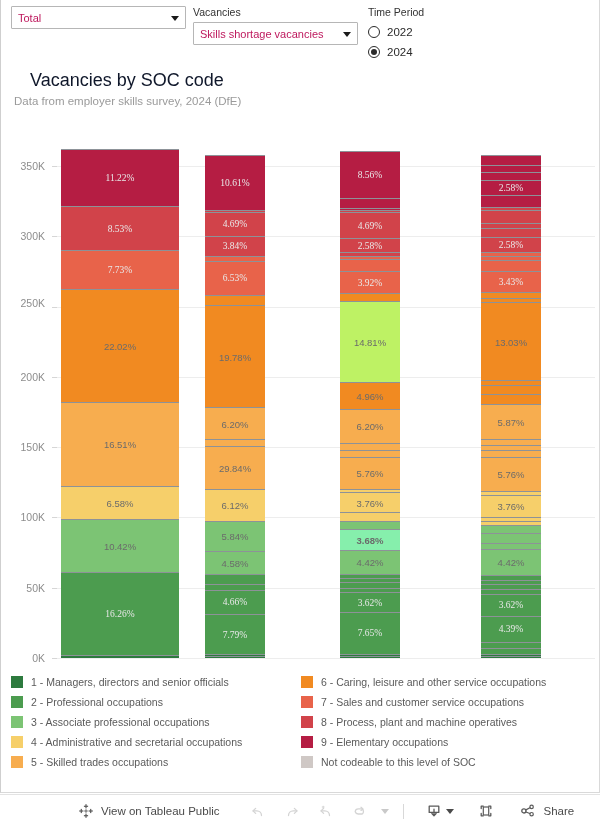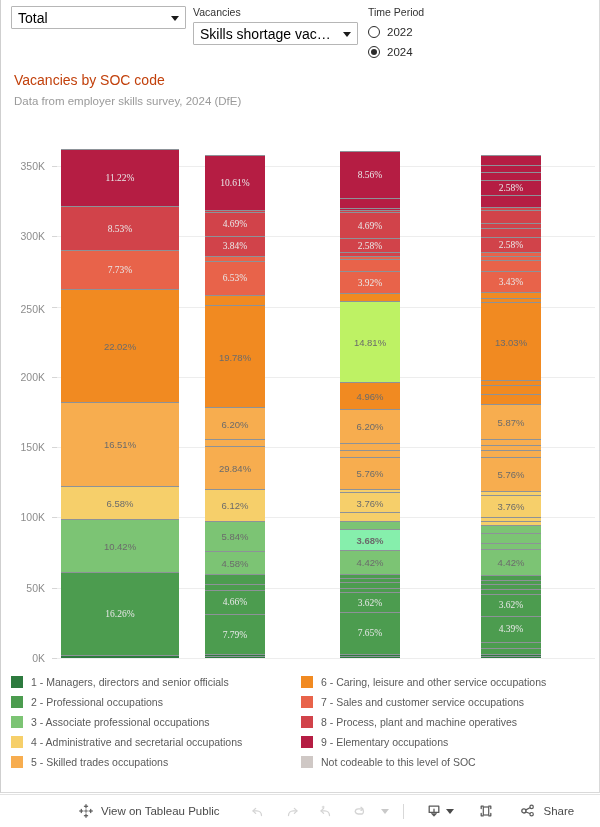--- a/index.html
+++ b/index.html
@@ -24,21 +24,21 @@
   .filter { position: absolute; top: 6px; }
   .filter-label {
     font-size: 10.5px; color: #333; line-height: 13px;
     margin-bottom: 3px; white-space: nowrap;
   }
   .select-box {
     position: relative; height: 23px; border: 1px solid #b6b6b6; background: #fff;
     display: flex; align-items: center; padding: 0 20px 0 6px; border-radius: 1px;
   }
   .select-box .val {
-    font-size: 14px; color: #000000; white-space: nowrap; overflow: hidden;
+    font-size: 11px; color: #be185d; white-space: nowrap; overflow: hidden;
     text-overflow: ellipsis;
   }
   .caret {
     position: absolute; right: 6px; top: 50%; margin-top: -2px;
     width: 0; height: 0; border-left: 4.5px solid transparent;
     border-right: 4.5px solid transparent; border-top: 5px solid #1a1a1a;
   }
   #filter-sector { left: 10px; width: 175px; }
   #filter-vacancies { left: 192px; width: 165px; }
   #filter-period { left: 367px; width: 130px; }
@@ -50,21 +50,21 @@
   }
   .radio.on::after {
     content: ""; position: absolute; left: 50%; top: 50%;
     width: 6px; height: 6px; margin: -3px 0 0 -3px;
     border-radius: 50%; background: #2b2b2b;
   }
   .radio-label { font-size: 11.5px; color: #2b2b2b; }
 
   
   .title-wrap { position: absolute; left: 13px; top: 70px; }
-  .viz-title { font-size: 14px; color: #c2410c; line-height: 21px; }
+  .viz-title { font-size: 18px; color: #0f172a; line-height: 21px; margin-left: 16px; }
   .viz-subtitle { font-size: 11.5px; color: #9a9a9a; line-height: 16px; margin-top: 2px; }
 
   
   .chart { position: absolute; left: 0; top: 130px; width: 600px; height: 540px; }
   .plot { position: absolute; left: 56px; top: 8px; right: 6px; bottom: 12px; }
   .gridline {
     position: absolute; left: 0; right: 0; height: 1px; background: #ededed;
   }
   .tick-label {
     position: absolute; right: 0; font-size: 10.5px; color: #8d8d8d;
@@ -163,21 +163,21 @@
           <div class="tick-label" style="top: 520px; right: 12px;">0K</div>
           <div class="tick-mark" style="top: 520px; right: 0px;"></div>
           <div class="tick-label" style="top: 449.73px; right: 12px; margin-left: 36px;">50K</div>
           <div class="tick-mark" style="top: 449.73px; right: 0px;"></div>
           <div class="tick-label" style="top: 379.459px; right: 12px;">100K</div>
           <div class="tick-mark" style="top: 379.459px; right: 0px;"></div>
           <div class="tick-label" style="top: 309.189px; right: 12px;">150K</div>
           <div class="tick-mark" style="top: 309.189px; right: 0px;"></div>
           <div class="tick-label" style="top: 238.919px; right: 12px;">200K</div>
           <div class="tick-mark" style="top: 238.919px; right: 0px;"></div>
-          <div class="tick-label" style="top: 171px; right: 12px; text-align: center;">250K</div>
+          <div class="tick-label" style="top: 165px; right: 12px; text-align: center;">250K</div>
           <div class="tick-mark" style="top: 168.649px; right: 0px;"></div>
           <div class="tick-label" style="top: 98.3784px; right: 12px;">300K</div>
           <div class="tick-mark" style="top: 98.3784px; right: 0px;"></div>
           <div class="tick-label" style="top: 28.1081px; right: 12px;">350K</div>
           <div class="tick-mark" style="top: 28.1081px; right: 0px;"></div>
         </div>
       <div class="plot" id="plot">
           <div class="gridline" style="top: 520px;"></div>
           <div class="gridline" style="top: 449.73px;"></div>
           <div class="gridline" style="top: 379.459px;"></div>

